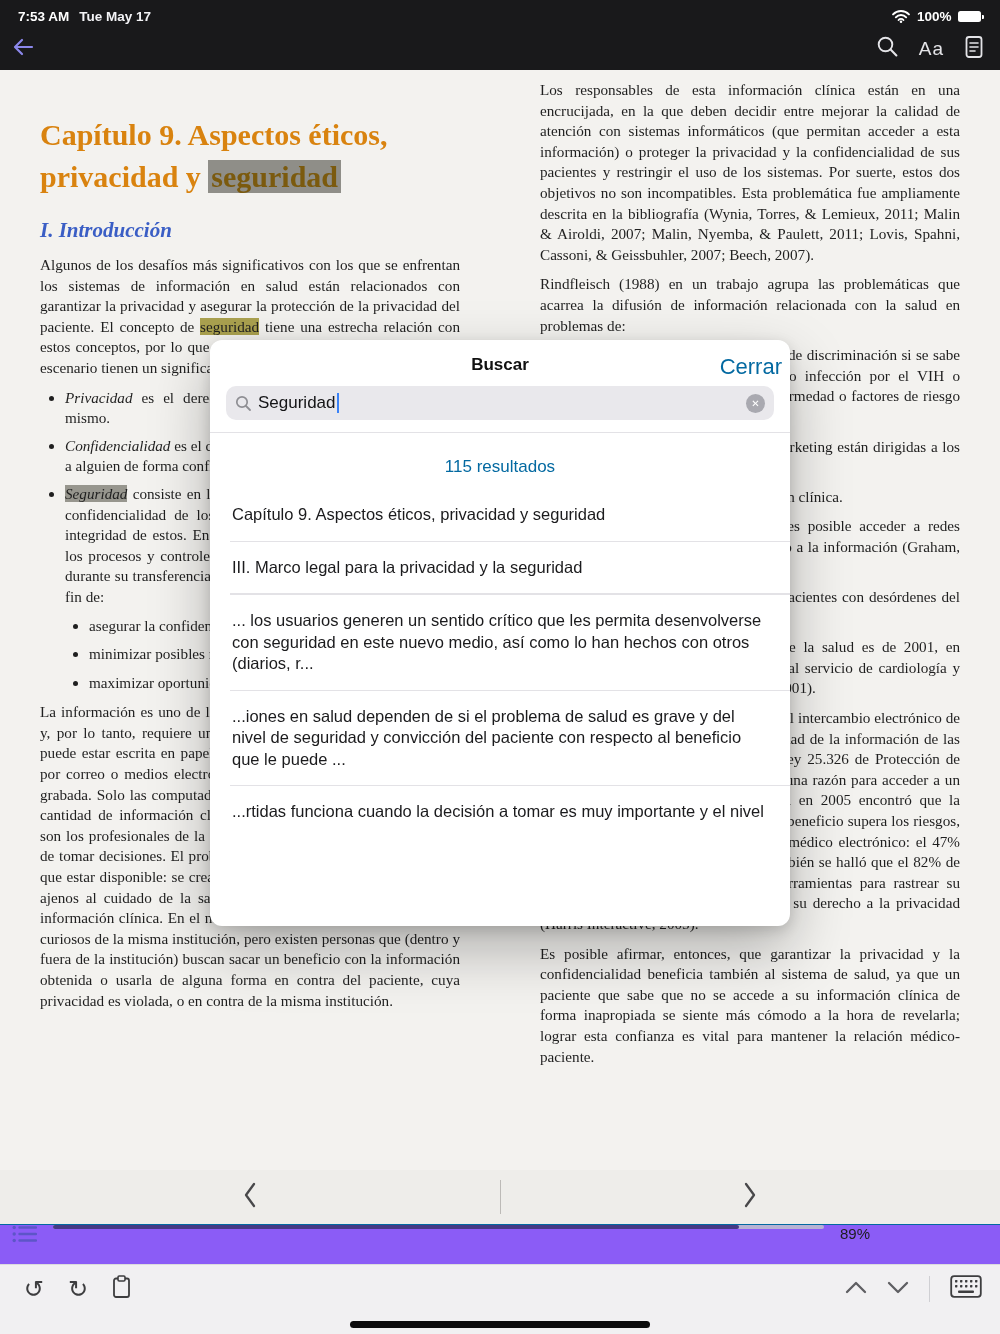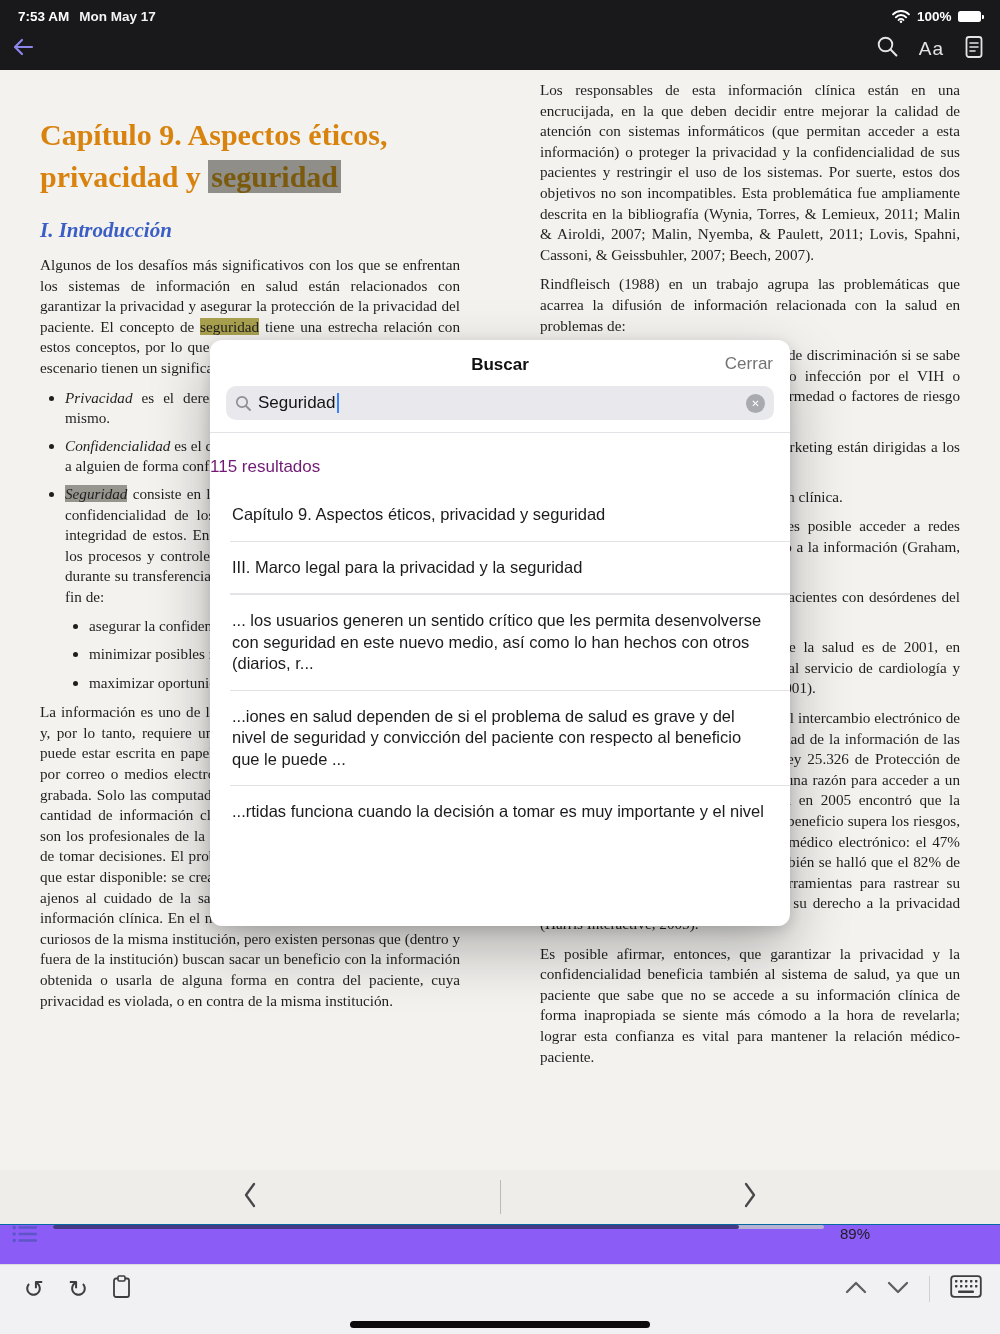--- a/index.html
+++ b/index.html
@@ -66,40 +66,40 @@
 
   
   .search-modal {
     position:absolute; left:210px; top:340px; width:580px; height:586px;
     background:#ffffff; border-radius:12px; overflow:hidden; z-index:8;
     box-shadow:0 24px 60px rgba(0,0,0,.28), 0 4px 14px rgba(0,0,0,.14);
     font-family:"Liberation Sans", sans-serif;
   }
   .modal-header { position:relative; padding:15px 16px 11px; }
   .modal-title { display:block; text-align:center; font-size:17px; font-weight:700; color:#111; }
-  .close-btn { position:absolute; right:17px; top:14px; font-size:17px; color:#737373; }
+  .close-btn { position:absolute; right:8px; top:14px; font-size:22px; color:#0369a1; }
   .search-field { margin:0 16px 12px; height:34px; background:#e9e8ec; border-radius:10px; display:flex; align-items:center; padding:0 9px; }
   .query-text { font-size:17px; color:#141416; margin-left:6px; }
   .caret { width:2px; height:20px; background:#3b82f7; margin-left:1px; }
   .clear-btn { margin-left:auto; width:19px; height:19px; border-radius:50%; background:#a9a9b0; color:#fff; font-size:10px; display:flex; align-items:center; justify-content:center; }
   .modal-divider { height:1px; background:#e3e2e6; }
-  .results-count { padding:24px 0 12px; font-size:17px; font-weight:500; color:#701a75; }
+  .results-count { text-align:center; padding:24px 0 12px; font-size:17px; font-weight:500; color:#0369a1; }
   .result-item { padding:15px 22px; font-size:16.5px; line-height:21.5px; color:#1b1b1d; text-align:left; }
   .result-sep { height:1px; background:#e3e2e6; margin-left:20px; }
 </style>
 </head>
 <body>
 
 <div class="screen">
 
   <header class="topbar">
     <div class="status-row">
       <div class="status-left">
         <span class="status-time">7:53 AM</span>
-        <span class="status-date">Mon May 17</span>
+        <span class="status-date">Tue May 17</span>
       </div>
       <div class="status-right">
         <svg width="18" height="13" viewBox="0 0 17 12">
           <path d="M1 4 a10.5 10.5 0 0 1 15 0" stroke="#fff" stroke-width="1.8" fill="none" stroke-linecap="round"></path>
           <path d="M3.6 6.8 a6.5 6.5 0 0 1 9.8 0" stroke="#fff" stroke-width="1.8" fill="none" stroke-linecap="round"></path>
           <path d="M6.2 9.3 a3 3 0 0 1 4.6 0" stroke="#fff" stroke-width="1.8" fill="none" stroke-linecap="round"></path>
           <circle cx="8.5" cy="10.9" r="1.2" fill="#fff"></circle>
         </svg>
         <span class="battery-percent">100%</span>
         <span class="battery">

